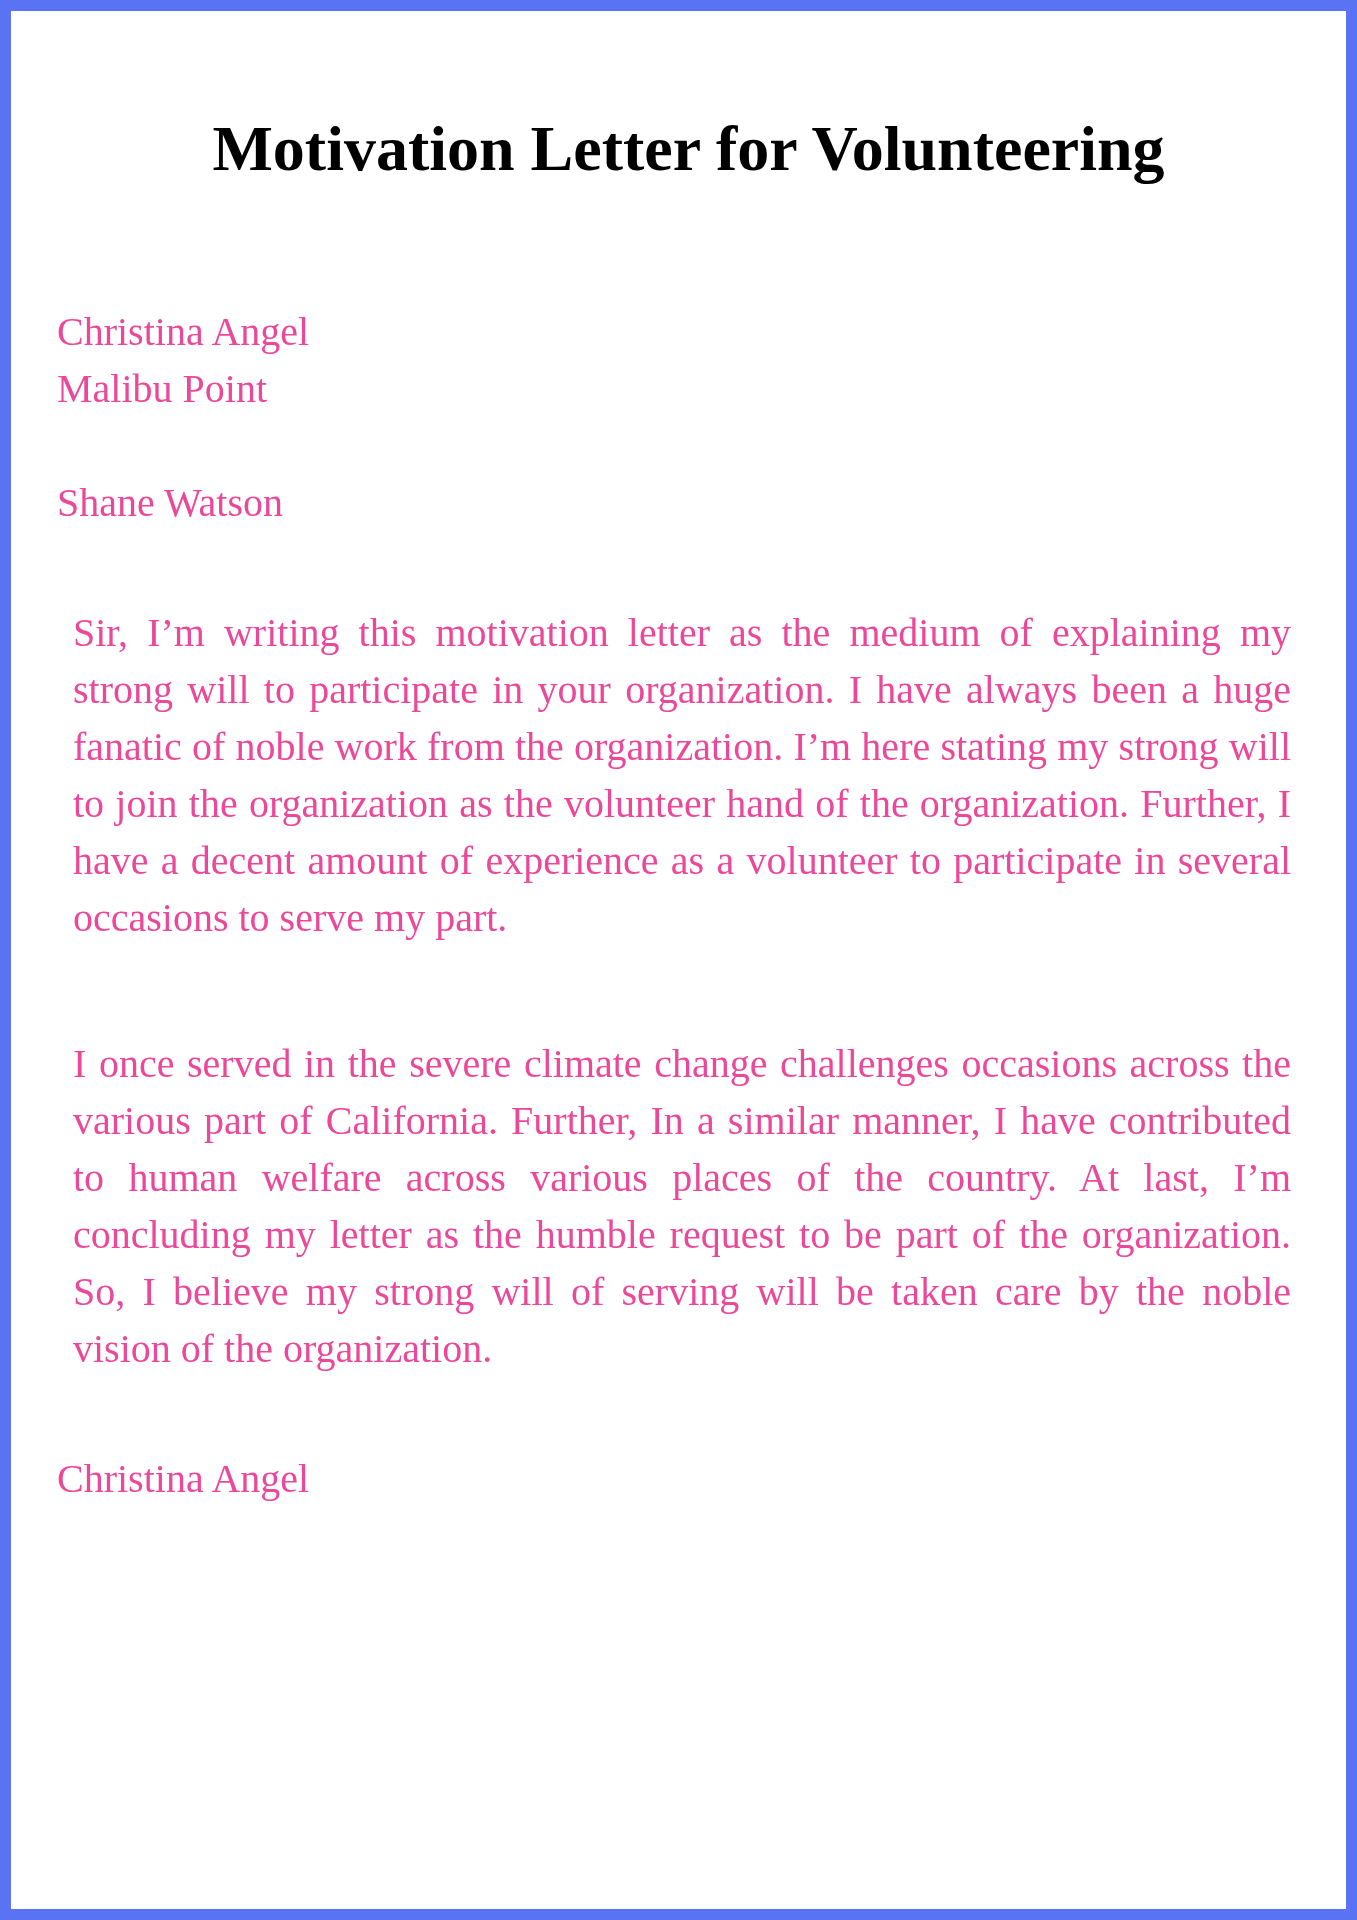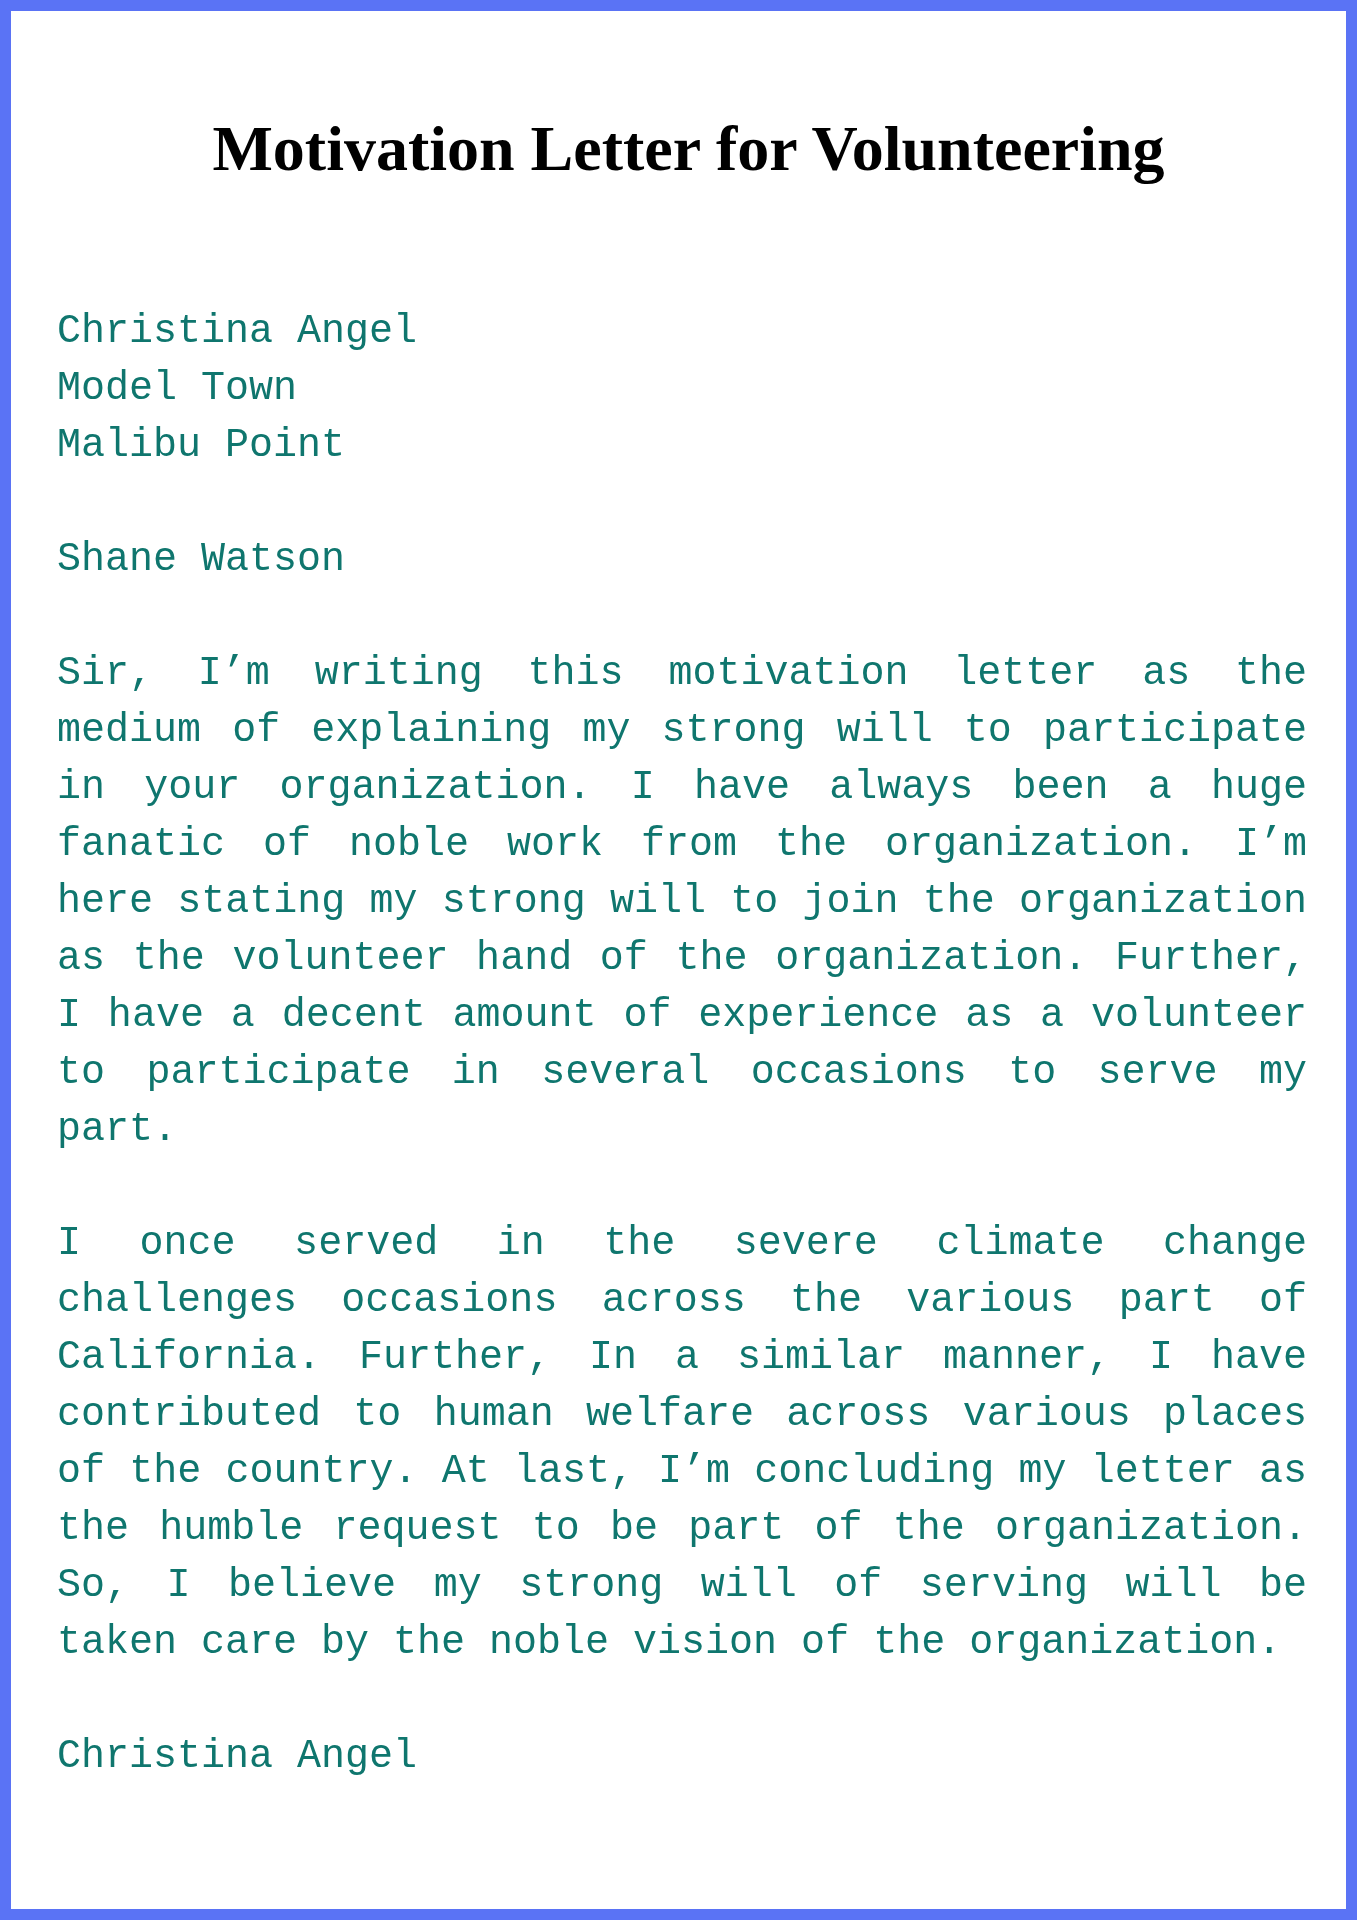--- a/index.html
+++ b/index.html
@@ -34,48 +34,47 @@
       line-height: 80px;
       color: #000000;
       letter-spacing: 0px;
       padding-left: 20px;
     }
     .content {
       position: absolute;
       left: 46px;
       width: 1250px;
       top: 292px;
-      font-family: Liberation Mono, monospace;
+      font-family: Liberation Serif, serif;
       font-size: 40px;
       line-height: 57px;
-      color: #0f766e;
+      color: #ec4899;
     }
     .block-line {
       display: block;
       white-space: nowrap;
     }
     .gap {
       height: 57px;
     }
     .para {
       text-align: justify;
       text-align-last: left;
-      margin: 0;
+      margin: 16px;
     }
   </style>
 </head>
 <body>
 
 <div class="page">
   <div class="title">Motivation Letter for Volunteering</div>
 
   <div class="content">
     <div>
       <span class="block-line">Christina Angel</span>
-      <span class="block-line">Model Town</span>
       <span class="block-line">Malibu Point</span>
     </div>
 
     <div class="gap"></div>
 
     <div>
       <span class="block-line">Shane Watson</span>
     </div>
 
     <div class="gap"></div>

